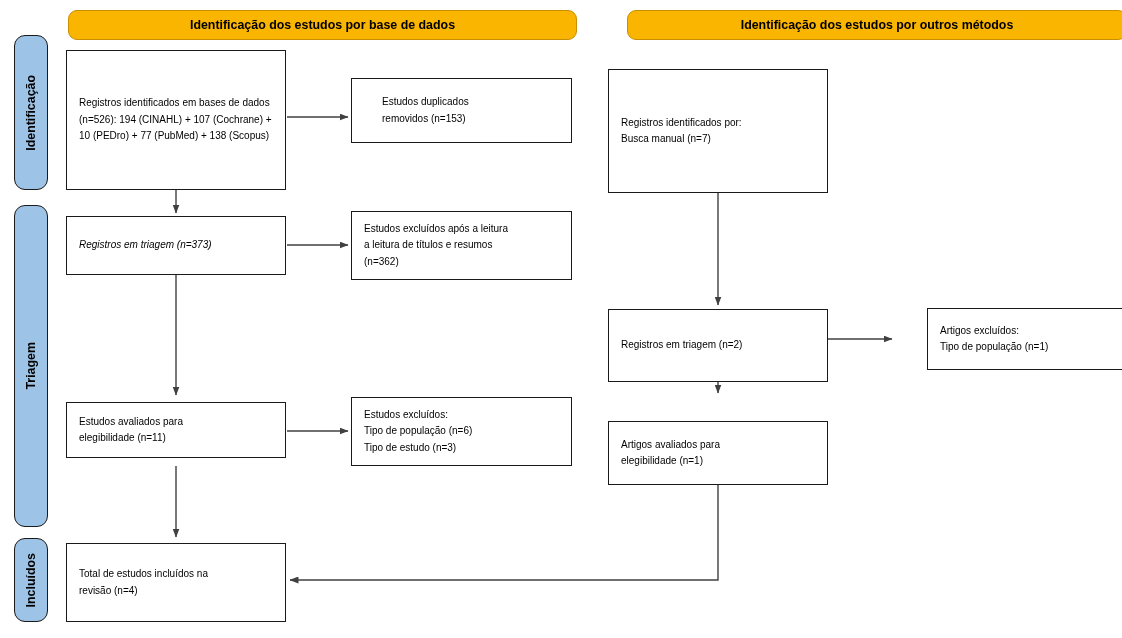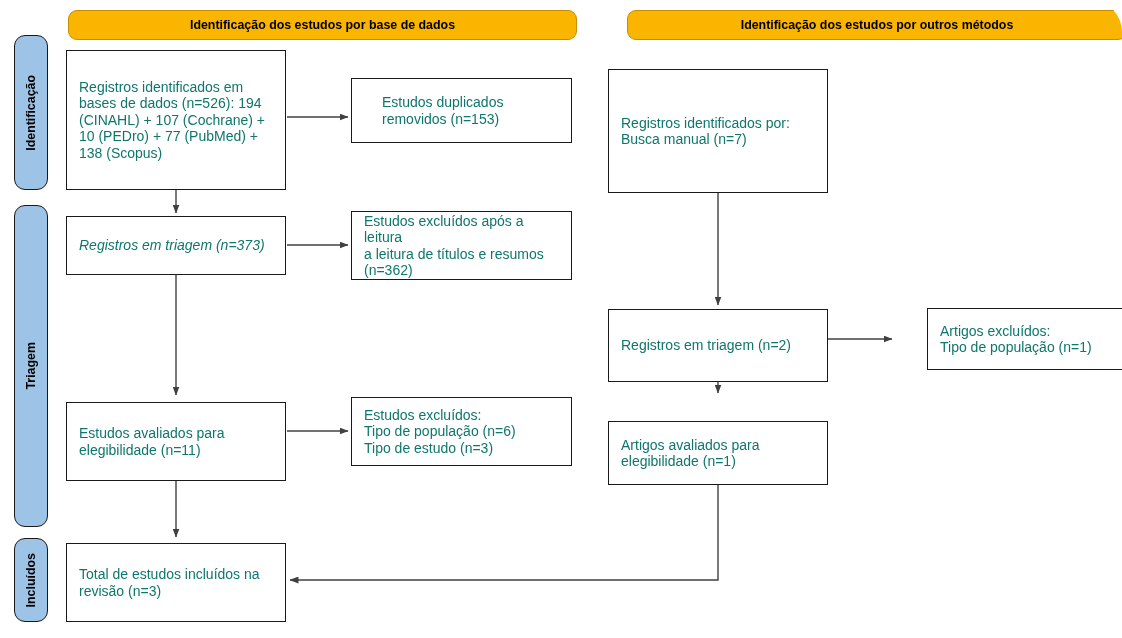--- a/index.html
+++ b/index.html
@@ -9,43 +9,42 @@
   }
   body {
     font-family: "Liberation Sans", sans-serif;
   }
   #diagram {
     position: relative;
     width: 1122px;
     height: 638px;
     background: #ffffff;
     overflow: hidden;
-    border-radius: 32px;
   }
   #edges {
     position: absolute;
     left: 0;
     top: 0;
     width: 1122px;
     height: 638px;
     pointer-events: none;
   }
   .node {
     position: absolute;
     box-sizing: border-box;
     background: #ffffff;
     border: 1.6px solid #1a1a1a;
     display: flex;
     align-items: center;
     justify-content: flex-start;
   }
   .node-text {
-    font-size: 14px;
+    font-size: 10px;
     line-height: 16.4px;
-    color: #0f766e;
+    color: #000000;
     white-space: pre-line;
     padding-left: 12px;
     padding-right: 6px;
   }
   .node-text.pad-wide {
     padding-left: 30px;
   }
   .header-bar {
     position: absolute;
     box-sizing: border-box;
@@ -135,34 +134,34 @@
   <div class="node" style="left:66px; top:216px; width:220px; height:59px;font-style:italic;">
     <span class="node-text">Registros em triagem (n=373)</span>
   </div>
 
   <div class="node" style="left:351px; top:211px; width:221px; height:69px;">
     <span class="node-text">Estudos excluídos após a leitura
 a leitura de títulos e resumos
 (n=362)</span>
   </div>
 
-  <div class="node" style="left:66px; top:402px; width:220px; height:79px;">
+  <div class="node" style="left:66px; top:402px; width:220px; height:56px;">
     <span class="node-text">Estudos avaliados para
 elegibilidade (n=11)</span>
   </div>
 
   <div class="node" style="left:351px; top:397px; width:221px; height:69px;">
     <span class="node-text">Estudos excluídos:
     Tipo de população (n=6)
     Tipo de estudo (n=3)</span>
   </div>
 
   <div class="node" style="left:66px; top:543px; width:220px; height:79px;">
     <span class="node-text">Total de estudos incluídos na
-revisão (n=3)</span>
+revisão (n=4)</span>
   </div>
 
   <div class="node" style="left:608px; top:69px; width:220px; height:124px;">
     <span class="node-text">Registros identificados por:
     Busca manual (n=7)</span>
   </div>
 
   <div class="node" style="left:608px; top:309px; width:220px; height:73px;">
     <span class="node-text">Registros em triagem (n=2)</span>
   </div>

